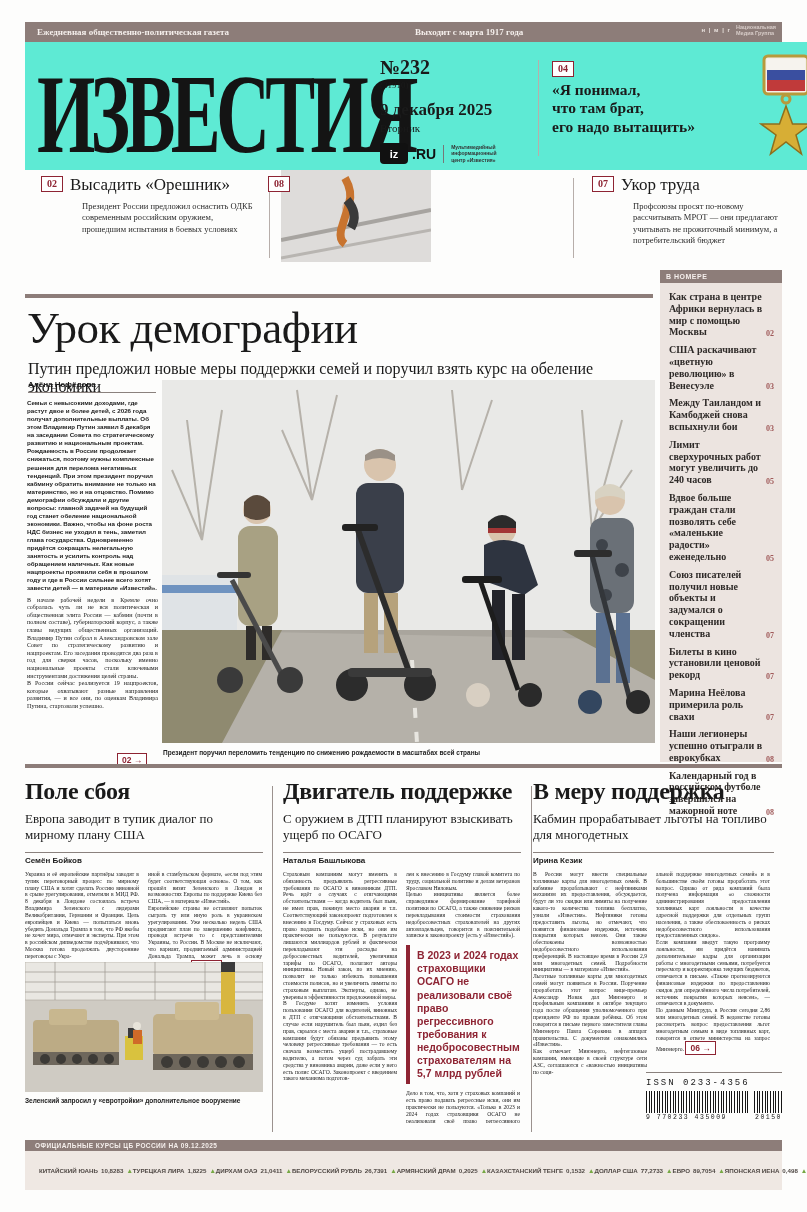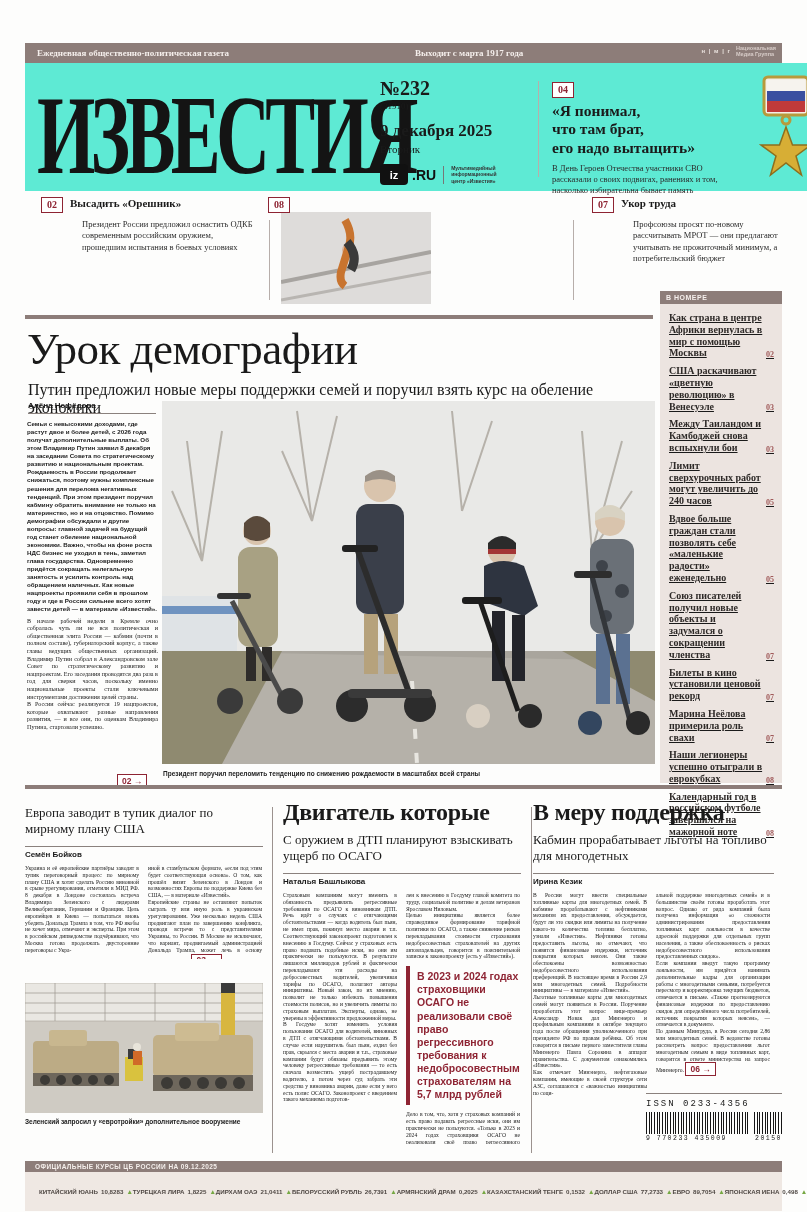--- a/index.html
+++ b/index.html
@@ -1,18 +1,18 @@
 <!DOCTYPE html>
 <html><head>
 <meta charset="utf-8">
 <style>
   html,body{margin:0;padding:0;background:#ffffff;}
   #page{position:relative;width:807px;height:1212px;background:#fdfdfc;overflow:hidden;
         font-family:"Liberation Serif",serif;color:#1a1a1a;}
-  .abs{position:absolute;margin-top:21px;}
+  .abs{position:absolute;}
   .sans{font-family:"Liberation Sans",sans-serif;}
   .mono{font-family:"Liberation Mono",monospace;}
   .preline{white-space:pre-line;}
   .taupe-bar{background:#8d7d79;color:#f5efec;}
   .rule-thick{background:#8d7d79;height:4px;}
   .vline{background:#b7aeaa;width:1px;}
 
   
   .topbar{left:25px;top:22px;width:757px;height:20px;display:flex;align-items:center;
           font-size:9px;font-weight:bold;padding:0;}
@@ -42,21 +42,21 @@
   .numbox{display:inline-block;border:1.5px solid #8e2433;color:#8e2433;background:#fff;
           font-weight:bold;font-size:10px;padding:1px 5px;line-height:1.2;}
   .feat-title{font-size:15.5px;font-weight:bold;line-height:1.18;margin-top:4px;}
   .feat-dek{font-size:8.5px;line-height:1.3;margin-top:6px;color:#2b2b2b;width:180px;}
   .medal{position:absolute;right:8px;top:12px;}
 
   
   .teasers{left:25px;top:176px;width:757px;height:88px;}
   .teaser{position:absolute;top:0;}
   .teaser .head{display:flex;gap:7px;align-items:flex-start;}
-  .teaser-title{font-size:11px;font-weight:bold;line-height:1.1;}
+  .teaser-title{font-size:17px;font-weight:normal;line-height:1.1;}
   .teaser-dek{font-size:8.5px;line-height:1.35;margin-top:6px;color:#2b2b2b;}
   .tease-div{top:2px;height:80px;}
 
   
   .main-rule{left:25px;top:294px;width:628px;}
   .headline{left:27px;top:302px;font-size:45px;letter-spacing:-0.5px;}
   .main-dek{left:28px;top:360px;width:600px;font-size:16px;}
   .byline{font-family:"Liberation Sans",sans-serif;font-size:8px;font-weight:bold;}
   .main-byline{left:28px;top:380px;}
   .main-byline-rule{left:28px;top:392px;width:128px;height:0.5px;background:#8a817d;}
@@ -69,21 +69,21 @@
   .photo{left:162px;top:380px;width:493px;height:363px;overflow:hidden;background:#e8e8e6;}
   .caption{font-family:"Liberation Sans",sans-serif;font-size:6.5px;font-weight:bold;color:#222;}
   .main-caption{left:163px;top:749px;width:490px;}
   .underphoto-rule{left:25px;top:764px;width:757px;}
 
   
   .sidebar{left:660px;top:270px;width:122px;height:492px;background:#ece4e0;}
   .sidebar-head{height:13px;display:flex;align-items:center;padding-left:6px;
                 font-size:7px;font-weight:bold;letter-spacing:0.5px;}
   .sidebar-list{padding:8px 8px 0 9px;display:flex;flex-direction:column;gap:6px;}
-  .nitem{display:flex;justify-content:flex-end;align-items:flex-end;gap:3px;text-decoration:underline;}
+  .nitem{display:flex;justify-content:flex-end;align-items:flex-end;gap:3px;}
   .nitem .t{font-size:10px;font-weight:bold;line-height:1.18;color:#2e2a28;}
   .nitem .p{font-size:8px;font-weight:bold;color:#a05a5a;}
 
   
   .bottom-col{top:778px;}
   .art-headline{font-size:24px;font-weight:bold;letter-spacing:-0.3px;}
   .art-dek{font-size:13px;line-height:1.25;margin-top:6px;}
   .art-byrule{height:0.5px;background:#8a817d;margin-top:8px;}
   .art-byline{margin-top:4px;}
   .cols2{display:flex;gap:9px;margin-top:6px;}
@@ -147,21 +147,20 @@
       </div>
     </div>
 
     <div class="mast-divider"></div>
 
     <div class="feature">
       <span class="numbox">04</span>
       <div class="feat-title preline">«Я понимал,
 что там брат,
 его надо вытащить»</div>
-      <div class="feat-dek">В День Героев Отечества участники СВО рассказали о своих подвигах, ранениях и том, насколько избирательна бывает память</div>
     </div>
 
     <div class="medal">
       <svg width="56" height="112" viewBox="0 0 56 112">
         <rect x="6" y="2" width="44" height="38" rx="4" fill="#f4efe6" stroke="#b79a3c" stroke-width="3"></rect>
         <rect x="9" y="5" width="38" height="11" fill="#f6f3ee"></rect>
         <rect x="9" y="16" width="38" height="10" fill="#3a4fa0"></rect>
         <rect x="9" y="26" width="38" height="11" fill="#c03a3a"></rect>
         <circle cx="28" cy="45" r="4" fill="none" stroke="#b79a3c" stroke-width="3"></circle>
         <polygon points="28,52 34.5,70 53,70 38,81 43.5,100 28,88 12.5,100 18,81 3,70 21.5,70" fill="#d7ae35" stroke="#8d6f1e" stroke-width="1.5"></polygon>
@@ -327,20 +326,21 @@
           <span class="p">08</span>
         </div>
       <div class="nitem">
           <span class="t">Календарный год в российском футболе завершился на мажорной ноте</span>
           <span class="p">08</span>
         </div>
     </div>
   </div>
 
   <div class="abs bottom-col" style="left:25px;width:238px;">
+    <div class="art-headline">Поле сбоя</div>
     <div class="art-dek">Европа заводит в тупик диалог по мирному плану США</div>
     <div class="art-byrule"></div>
     <div class="byline art-byline">Семён Бойков</div>
     <div class="cols2">
       <div class="subcol" style="height:94px;">Украина и её европейские партнёры заводят в тупик переговорный процесс по мирному плану США и хотят сделать Россию виновной в срыве урегулирования, отметили в МИД РФ. 8 декабря в Лондоне состоялась встреча Владимира Зеленского с лидерами Великобритании, Германии и Франции. Цель европейцев и Киева — попытаться вновь убедить Дональда Трампа в том, что РФ якобы не хочет мира, отмечают и эксперты. При этом в российском дипведомстве подчёркивают, что Москва готова продолжать двусторонние переговоры с Укра-</div>
       <div class="subcol" style="height:94px;">
         <span class="preline">иной в стамбульском формате, «если под этим будет соответствующая основа». О том, как прошёл визит Зеленского в Лондон и возможностях Европы по поддержке Киева без США, — в материале «Известий».
 Европейские страны не оставляют попыток сыграть ту или иную роль в украинском урегулировании. Уже несколько недель США продвигают план по завершению конфликта, проводя встречи то с представителями Украины, то России. В Москве не исключают, что вариант, продвигаемый администрацией Дональда Трампа, может лечь в основу договорённостей.</span>
         <span class="jump">03 →</span>
       </div>
@@ -387,21 +387,21 @@
       <rect x="103" y="66" width="9" height="10" fill="#3b3b3b"></rect>
       <circle cx="112" cy="64" r="4" fill="#e8e4da"></circle>
         <rect x="108" y="68" width="9" height="14" fill="#d06a28"></rect>
     </svg>
   </div>
   <div class="abs caption tank-caption">Зеленский запросил у «евротройки» дополнительное вооружение</div>
 
   <div class="abs vline vert-sep" style="left:272px;"></div>
 
   <div class="abs bottom-col" style="left:283px;width:238px;">
-    <div class="art-headline">Двигатель которые</div>
+    <div class="art-headline">Двигатель поддержке</div>
     <div class="art-dek">С оружием в ДТП планируют взыскивать ущерб по ОСАГО</div>
     <div class="art-byrule"></div>
     <div class="byline art-byline">Наталья Башлыкова</div>
     <div class="cols2">
       <div class="subcol preline" style="height:252px;">Страховым компаниям могут вменить в обязанность предъявлять регрессивные требования по ОСАГО к виновникам ДТП. Речь идёт о случаях с отягчающими обстоятельствами — когда водитель был пьян, не имел прав, покинул место аварии и т.п. Соответствующий законопроект подготовлен к внесению в Госдуму. Сейчас у страховых есть право подавать подобные иски, но они им практически не пользуются. В результате лишаются миллиардов рублей и фактически перекладывают эти расходы на добросовестных водителей, увеличивая тарифы по ОСАГО, полагают авторы инициативы. Новый закон, по их мнению, позволит не только избежать повышения стоимости полисов, но и увеличить лимиты по страховым выплатам. Эксперты, однако, не уверены в эффективности предложенной меры.
 В Госдуме хотят изменить условия пользования ОСАГО для водителей, виновных в ДТП с отягчающими обстоятельствами. В случае если нарушитель был пьян, ездил без прав, скрылся с места аварии и т.п., страховые компании будут обязаны предъявить этому человеку регрессивные требования — то есть сначала возместить ущерб пострадавшему водителю, а потом через суд забрать эти средства у виновника аварии, даже если у него есть полис ОСАГО. Законопроект с введением такого механизма подготов-</div>
       <div class="subcol" style="height:252px;">
         <span class="preline">лен к внесению в Госдуму главой комитета по труду, социальной политике и делам ветеранов Ярославом Ниловым.
 Целью инициативы является более справедливое формирование тарифной политики по ОСАГО, а также снижение рисков перекладывания стоимости страхования недобросовестных страхователей на других автовладельцев, говорится в пояснительной записке к законопроекту (есть у «Известий»).</span>
         <div class="pullquote">В 2023 и 2024 годах страховщики ОСАГО не реализовали своё право регрессивного требования к недобросовестным страхователям на 5,7 млрд рублей</div>

